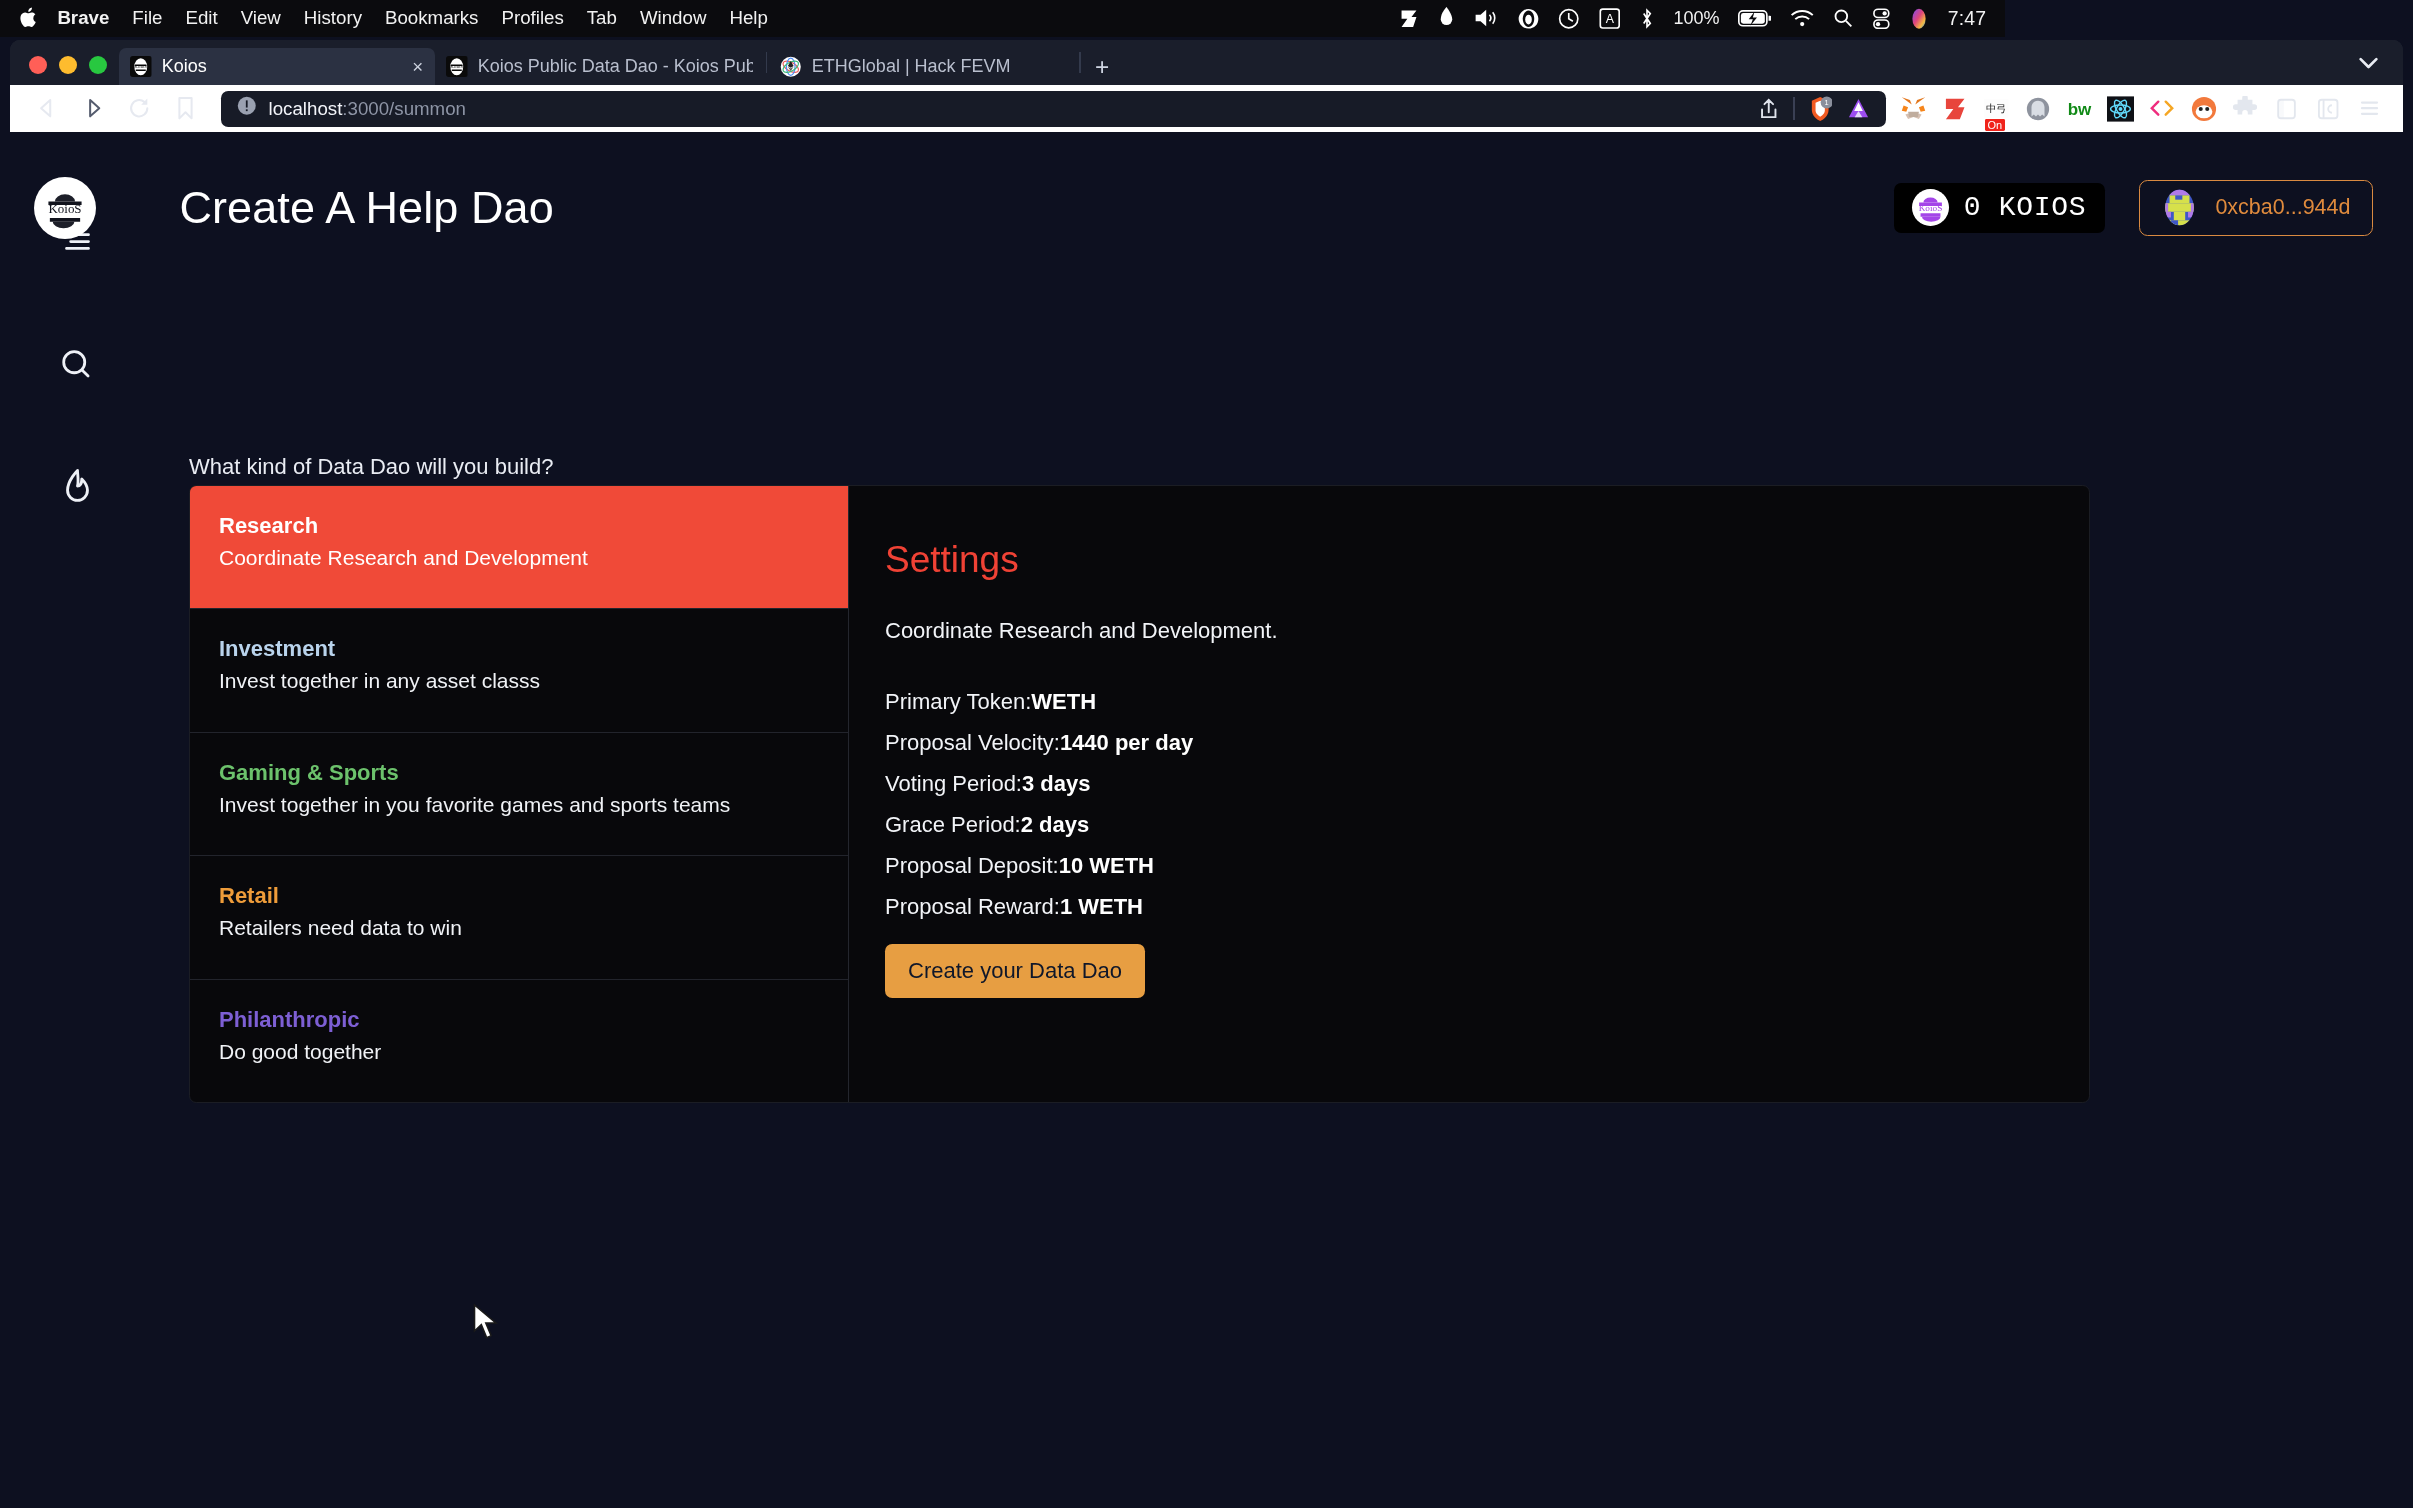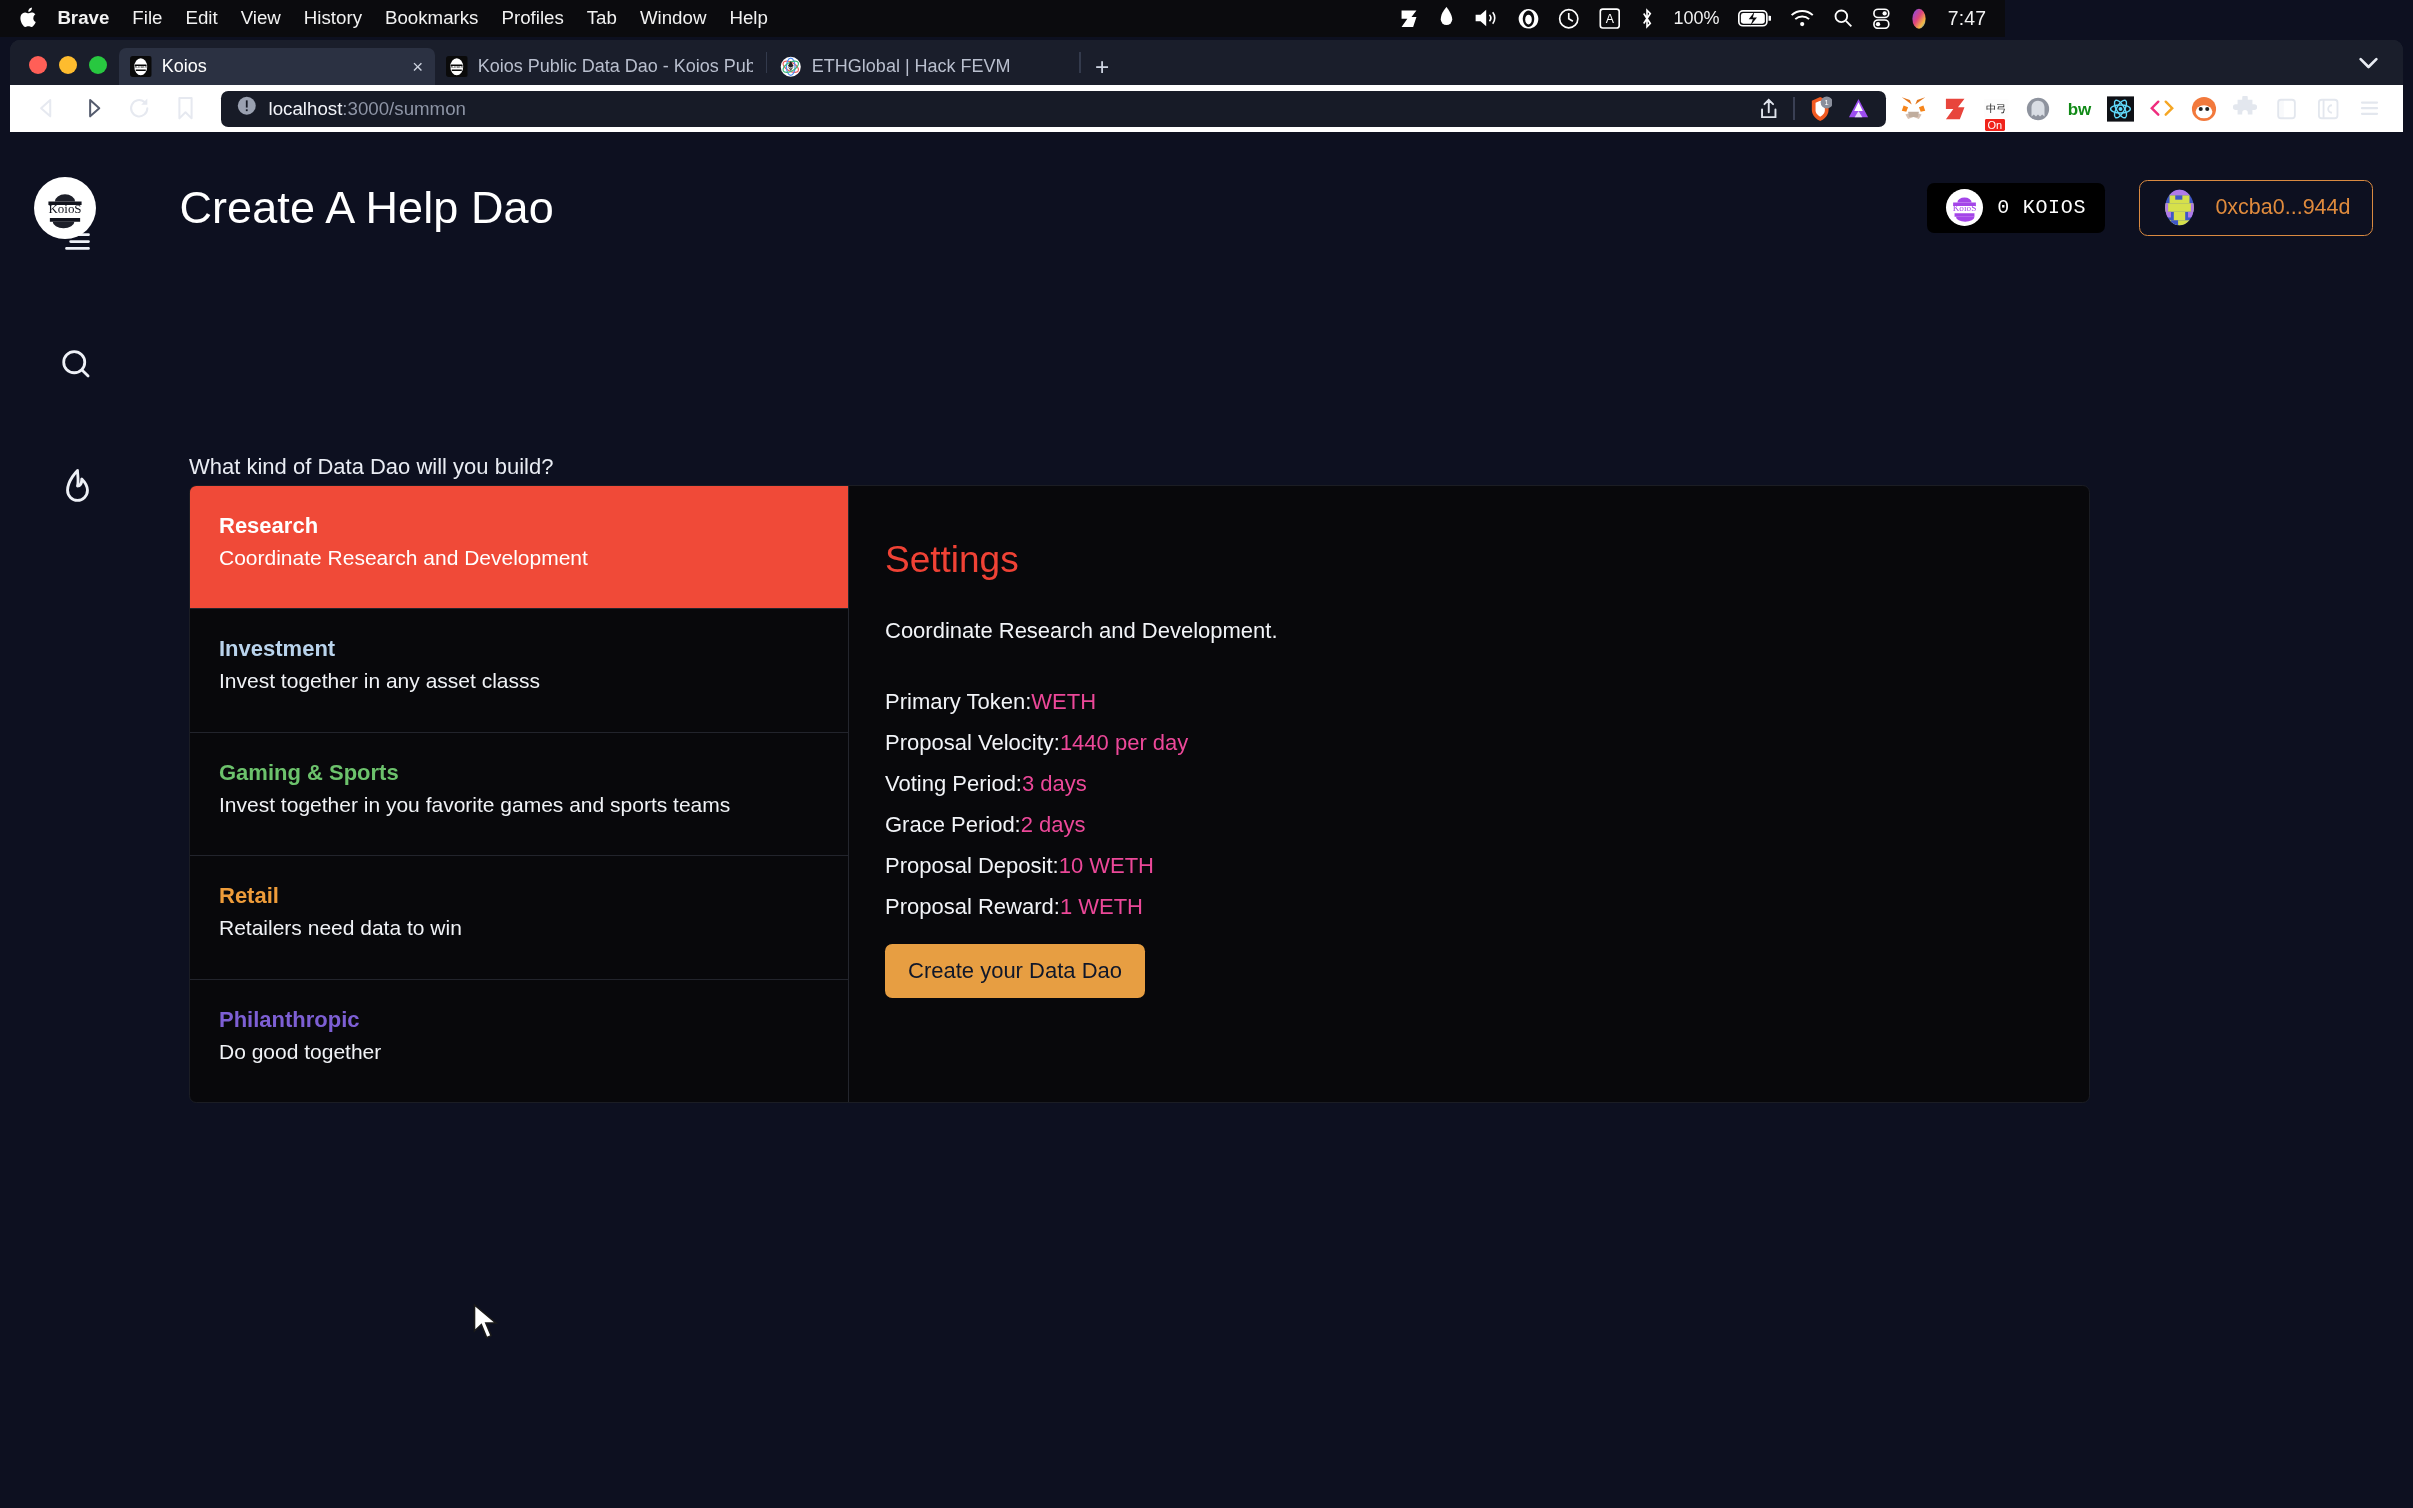--- a/index.html
+++ b/index.html
@@ -89,21 +89,21 @@
   .brandlogo{ width:62px;height:62px;border-radius:50%;background:#fff;
               display:flex;align-items:center;justify-content:center; flex:0 0 62px; }
   .apptitle{ font-size:45px; color:#ffffff; margin-left:83px; letter-spacing:0.1px; }
   .headright{ margin-left:auto; display:flex; align-items:center; gap:34px; padding-right:30px; }
   .tokenchip{
     background:#000; border-radius:7.2px; height:50px; display:flex; align-items:center;
     gap:14.4px; padding:0 18.7px;
   }
   .tokenchip .tlogo{ width:37px;height:37px;border-radius:50%;background:#fff;
                      display:flex;align-items:center;justify-content:center; }
-  .tokenchip .tamt{ font-family:"Liberation Mono", monospace; font-size:20px; color:#fff; letter-spacing:0.7px; }
+  .tokenchip .tamt{ font-family:"Liberation Mono", monospace; font-size:28px; color:#fff; letter-spacing:0.7px; }
   .addrbtn{
     border:1.4px solid #d98a41; border-radius:8.6px; height:56px;
     display:flex; align-items:center; gap:17px; padding:0 21.5px; color:#e08b3d; font-size:21.5px;
     background:transparent;
   }
   .addrbtn .pfp{ width:37px;height:37px;border-radius:50%;overflow:hidden; flex:0 0 37px; }
 
   .question{
     position:absolute; left:179px; top:322px; font-size:22px; color:#e9ecf3;
   }
@@ -122,21 +122,21 @@
   .dtype.selected{ background:#f04a38; }
   .dtype .dt-name{ font-size:22px; font-weight:bold; margin-bottom:5.7px; line-height:1.2; }
   .dtype .dt-desc{ font-size:21px; color:#f0f2f6; line-height:1.25; }
   .dtype.selected .dt-name{ color:#ffffff; }
   .dtype.selected .dt-desc{ color:#ffffff; }
 
   .panel-right{ flex:1; padding:53px 0 0 36px; }
   .settings-title{ font-size:37px; color:#f04235; margin-bottom:37px; }
   .set-sub{ font-size:22px; color:#f2f4f8; margin-bottom:45px; }
   .set-line{ font-size:22px; color:#f2f4f8; margin-bottom:15px; }
-  .set-line b{ font-weight:normal; color:#ec4899; }
+  .set-line b{ font-weight:bold; color:#ffffff; }
   .createbtn{
     margin-top:8.6px; display:inline-flex; align-items:center; justify-content:center;
     background:#e79e42; color:#0f172a; font-size:22px; border:none; border-radius:7.2px;
     padding:14.4px 23px; cursor:pointer;
   }
 
   .cursor{ position:absolute; left:460px; top:1171px; width:33px; height:40px; pointer-events:none; }
 </style>
 </head>
 <body>

